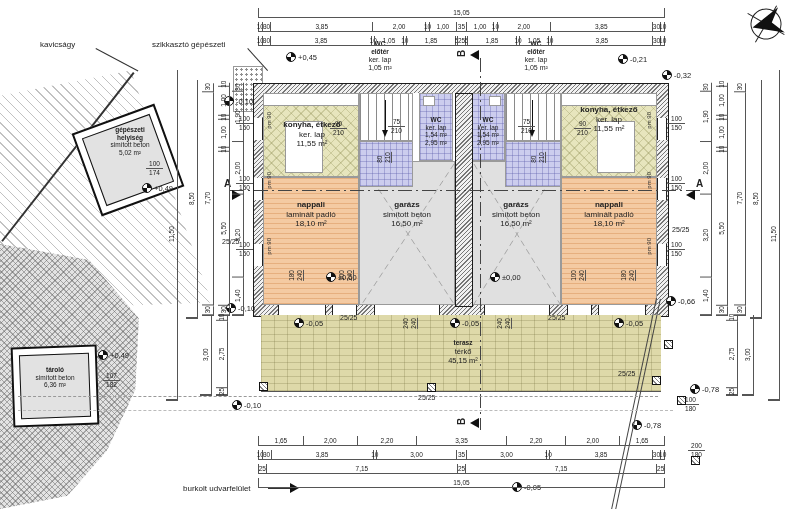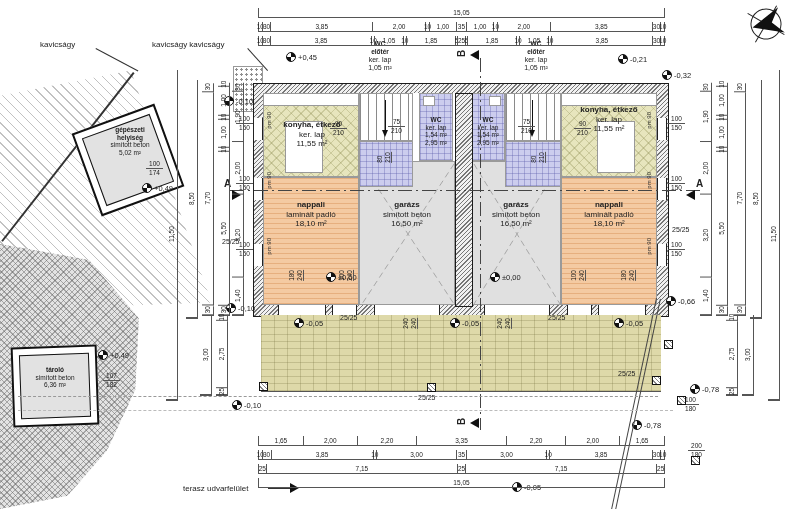--- a/index.html
+++ b/index.html
@@ -201,34 +201,37 @@
     <b>garázs</b><br><span>simított beton</span><br><span>16,50 m²</span>
   </div>
   <div class="roomlbl tiny" style="left:419px;top:116px;width:34px;">
     <b>WC</b><br><span>ker. lap</span><br>
     <span>1,54 m²</span><br><span>2,95 m²</span>
   </div>
   <div class="roomlbl tiny" style="left:471px;top:116px;width:34px;">
     <b>WC</b><br><span>ker. lap</span><br>
     <span>1,54 m²</span><br><span>2,95 m²</span>
   </div>
+  <div class="roomlbl tiny" style="left:418px;top:338px;width:90px;font-size:7.5px;line-height:9px;">
+    <b>terasz</b><br><span>térkő</span><br><span>45,15 m²</span>
+  </div>
   <div class="roomlbl tiny" style="left:352px;top:40px;width:56px;font-size:7px;line-height:8px;">
     <b>WC</b><br><b>előtér</b><br>
     <span>ker. lap</span><br><span>1,05 m²</span>
   </div>
   <div class="roomlbl tiny" style="left:508px;top:40px;width:56px;font-size:7px;line-height:8px;">
     <b>WC</b><br><b>előtér</b><br>
     <span>ker. lap</span><br><span>1,05 m²</span>
   </div>
 
   <div class="small7" style="left:40px;top:40px;font-size:8px;">kavicságy</div>
   <div class="abs leader" style="left:96px;top:48px;width:48px;transform:rotate(28deg);"></div>
-  <div class="small7" style="left:152px;top:40px;font-size:8px;">kavicságy kavicságy</div>
+  <div class="small7" style="left:152px;top:40px;font-size:8px;">szikkasztó gépészeti</div>
   <div class="abs leader" style="left:248px;top:48px;width:30px;transform:rotate(48deg);"></div>
-  <div class="small7" style="left:183px;top:484px;font-size:8px;">terasz udvarfelület</div>
+  <div class="small7" style="left:183px;top:484px;font-size:8px;">burkolt udvarfelület</div>
   <div class="abs leader" style="left:268px;top:488px;width:22px;"></div>
   <div class="abs tri-r" style="left:290px;top:483px;"></div>
 
   <div class="lvl" style="left:286px;top:52px;">
       <span class="sym"></span>
       <span>+0,45</span>
     </div>
   <div class="lvl" style="left:224px;top:96px;">
       <span class="sym"></span>
       <span>-0,10</span>

